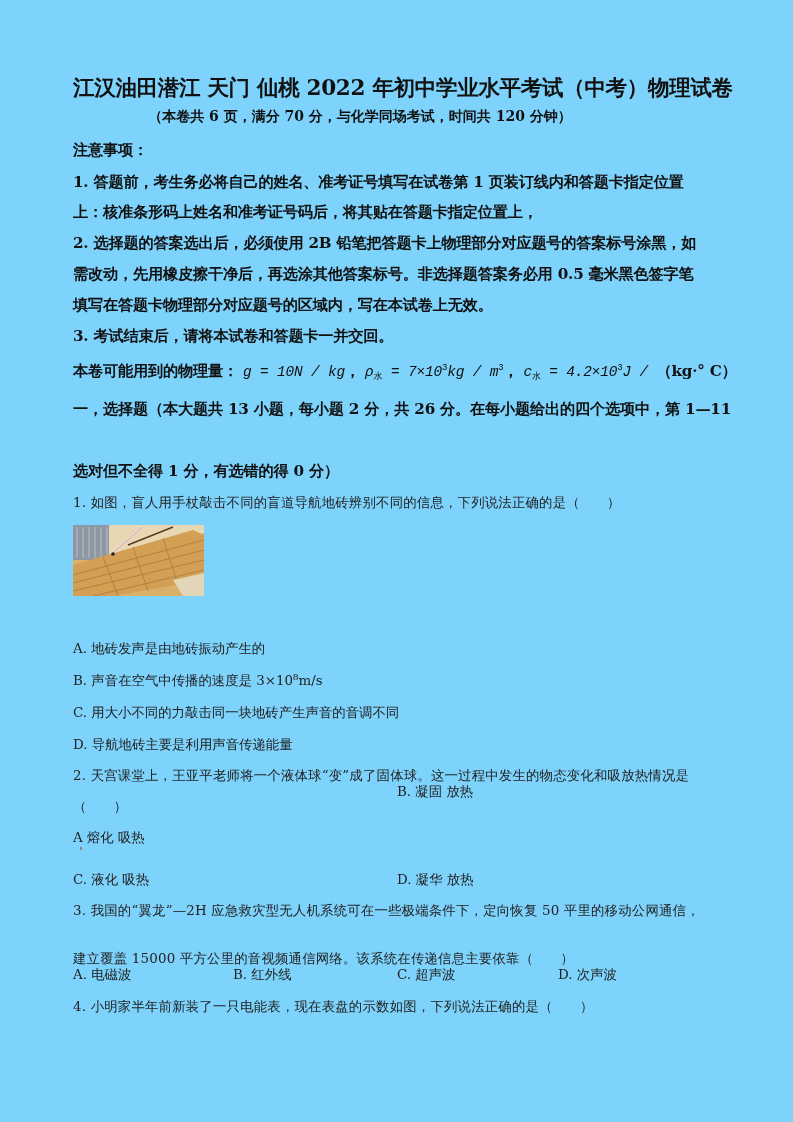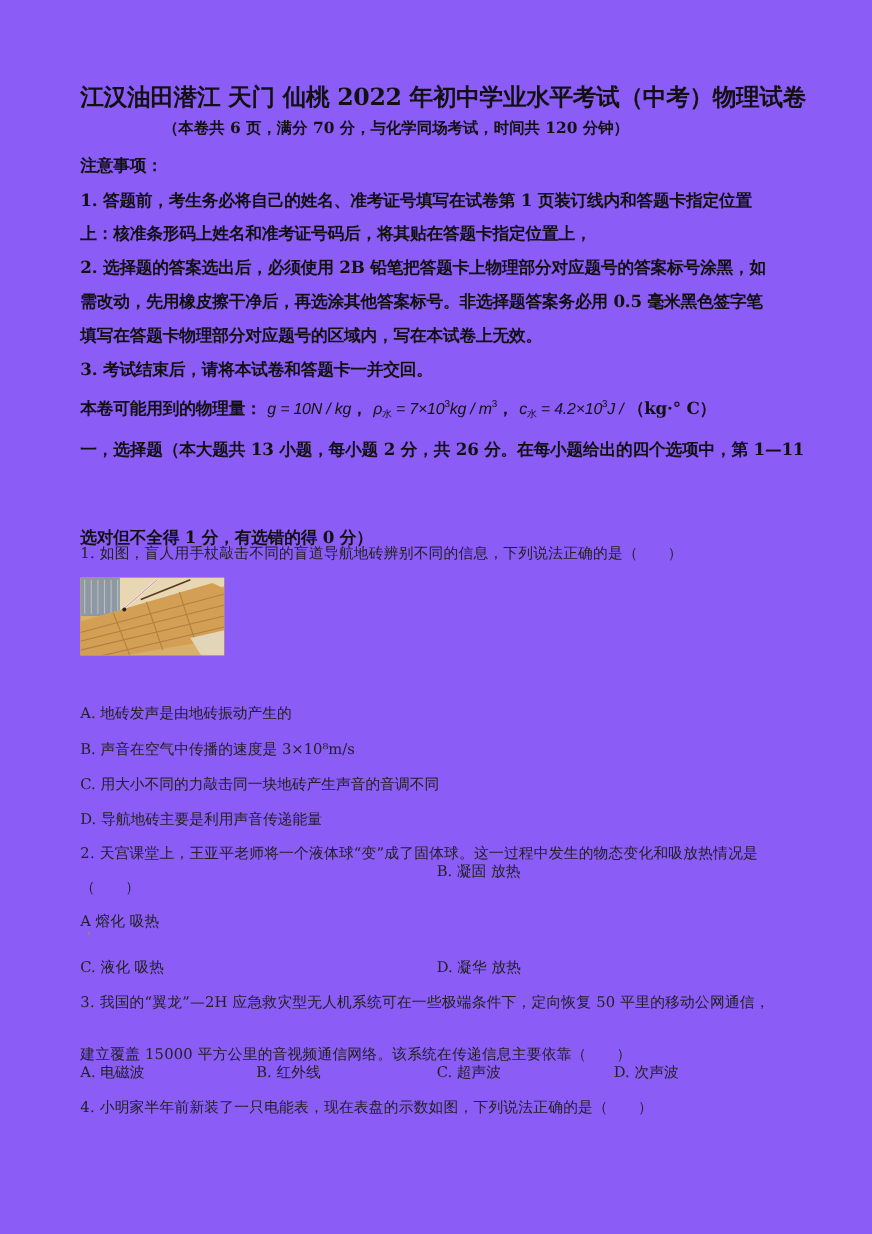--- a/index.html
+++ b/index.html
@@ -1,25 +1,25 @@
 <!DOCTYPE html>
 <html><head>
   <meta charset="utf-8">
   <style>
     html, body { margin: 0; padding: 0; background: #ffffff; }
     body { width: 793px; height: 1122px; position: relative; overflow: hidden;
            font-family: "DejaVu Serif", "Liberation Serif", serif; color: #111; }
-    .page { position: absolute; left: 0; top: 0; width: 793px; height: 1122px; background: #8b5cf6; }
+    .page { position: absolute; left: 0; top: 0; width: 793px; height: 1122px; background: #7dd3fc; }
     .abs { position: absolute; white-space: nowrap; }
     .title { left: 73px; top: 73px; width: 648px; font-size: 21.5px; font-weight: bold; letter-spacing: -0.3px; }
     .subtitle { left: 0; top: 108px; width: 720px; text-align: center; font-size: 14px; font-weight: bold; }
     .bold-line { left: 73px; font-size: 15.2px; font-weight: bold; letter-spacing: -0.2px; }
     .normal-line { left: 73px; font-size: 13.4px; color: #222; letter-spacing: 0.2px; }
     .opt { font-size: 13.4px; color: #222; }
-    .formula { font-style: italic; font-weight: normal; font-family: Liberation Sans, sans-serif; font-size: 14.5px; }
+    .formula { font-style: italic; font-weight: normal; font-family: Liberation Mono, monospace; font-size: 14.5px; }
     .sub { font-size: 9px; vertical-align: -3px; font-style: normal; }
     .sup { font-size: 9px; vertical-align: 6px; font-style: normal; }
     .photo { position: absolute; left: 73px; top: 525px; width: 131px; height: 71px; overflow: hidden; background: #cfa35e; }
     .mark { position: absolute; left: 80px; top: 847px; width: 2px; height: 3px; background: #888; }
   </style>
 </head>
 <body>
 
 <div class="page">
 
@@ -35,21 +35,21 @@
   <div class="abs bold-line" style="top:326px;">3. 考试结束后，请将本试卷和答题卡一并交回。</div>
 
   <div class="abs bold-line" style="top:361px;">
     <span>本卷可能用到的物理量：</span>
     <span class="formula">g = 10N / kg</span><span>，</span>
     <span class="formula"><span>ρ</span><span class="sub">水</span><span> = 7×10</span><span class="sup">3</span><span>kg / m</span><span class="sup">3</span></span><span>，</span>
     <span class="formula"><span>c</span><span class="sub">水</span><span> = 4.2×10</span><span class="sup">3</span><span>J / </span></span><span>（kg·° C）</span>
   </div>
 
   <div class="abs bold-line" style="top:399px;">一，选择题（本大题共 13 小题，每小题 2 分，共 26 分。在每小题给出的四个选项中，第 1—11</div>
-  <div class="abs bold-line" style="top:461px;margin-top:18px;">选对但不全得 1 分，有选错的得 0 分）</div>
+  <div class="abs bold-line" style="top:461px;">选对但不全得 1 分，有选错的得 0 分）</div>
 
   <div class="abs normal-line" style="top:494px;">1. 如图，盲人用手杖敲击不同的盲道导航地砖辨别不同的信息，下列说法正确的是（　　）</div>
   <div class="photo">
     <svg width="131" height="71" viewBox="0 0 131 71">
       <rect x="0" y="0" width="131" height="71" fill="#d9b06a"></rect>
       <rect x="0" y="0" width="40" height="35" fill="#8e98a3"></rect>
       <g stroke="#b7bec6" stroke-width="1">
         <line x1="4" y1="2" x2="4" y2="33"></line>
           <line x1="10" y1="2" x2="10" y2="33"></line>
         <line x1="16" y1="2" x2="16" y2="33"></line>

